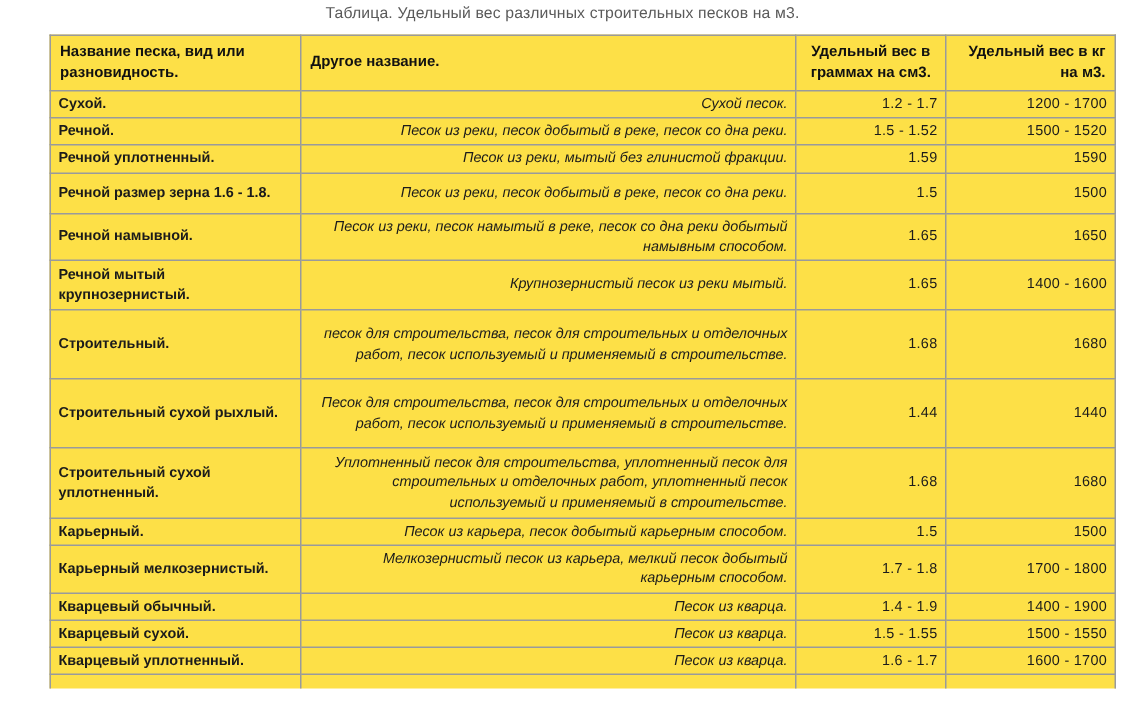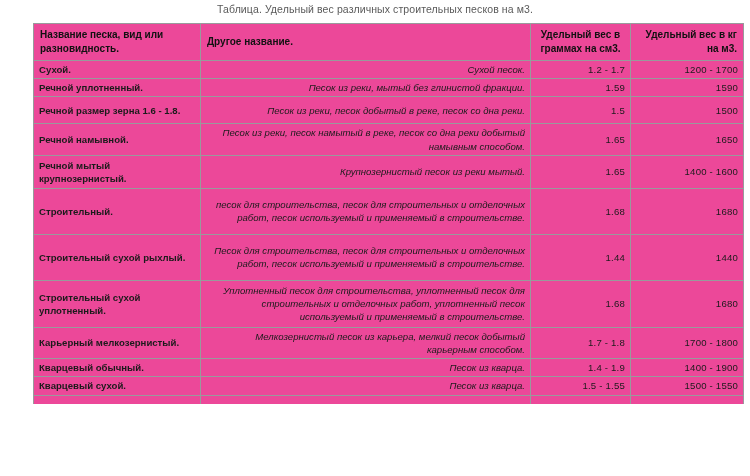--- a/index.html
+++ b/index.html
@@ -37,21 +37,21 @@
   .table-wrap {
     position: absolute;
     left: 33px;
     top: 23px;
     width: 710px;
   }
   table.sand {
     border-collapse: collapse;
     width: 710px;
     table-layout: fixed;
-    background: #ec4899;
+    background: #fde047;
   }
   table.sand col.c1 { width: 167px; }
   table.sand col.c2 { width: 330px; }
   table.sand col.c3 { width: 100px; }
   table.sand col.c4 { width: 113px; }
 
   table.sand th,
   table.sand td {
     border: 1px solid #999a9c;
     padding: 2px 5px;
@@ -117,20 +117,26 @@
           <th class="h-kgm">Удельный вес в кг на м3.</th>
         </tr>
       </thead>
       <tbody id="tbody">
           <tr style="height: 13px;">
             <td class="c-name">Сухой.</td>
             <td class="c-alt">Сухой песок.</td>
             <td class="c-num">1.2 - 1.7</td>
             <td class="c-num">1200 - 1700</td>
           </tr>
+          <tr style="height: 15px;">
+            <td class="c-name">Речной.</td>
+            <td class="c-alt">Песок из реки, песок добытый в реке, песок со дна реки.</td>
+            <td class="c-num">1.5 - 1.52</td>
+            <td class="c-num">1500 - 1520</td>
+          </tr>
           <tr style="height: 16px;">
             <td class="c-name">Речной уплотненный.</td>
             <td class="c-alt">Песок из реки, мытый без глинистой фракции.</td>
             <td class="c-num">1.59</td>
             <td class="c-num">1590</td>
           </tr>
           <tr style="height: 27px;">
             <td class="c-name">Речной размер зерна 1.6 - 1.8.</td>
             <td class="c-alt">Песок из реки, песок добытый в реке, песок со дна реки.</td>
             <td class="c-num">1.5</td>
@@ -159,38 +165,50 @@
             <td class="c-alt">Песок для строительства, песок для строительных и отделочных работ, песок используемый и применяемый в строительстве.</td>
             <td class="c-num">1.44</td>
             <td class="c-num">1440</td>
           </tr>
           <tr style="height: 47px;">
             <td class="c-name">Строительный сухой уплотненный.</td>
             <td class="c-alt">Уплотненный песок для строительства, уплотненный песок для строительных и отделочных работ, уплотненный песок используемый и применяемый в строительстве.</td>
             <td class="c-num">1.68</td>
             <td class="c-num">1680</td>
           </tr>
+          <tr style="height: 15px;">
+            <td class="c-name">Карьерный.</td>
+            <td class="c-alt">Песок из карьера, песок добытый карьерным способом.</td>
+            <td class="c-num">1.5</td>
+            <td class="c-num">1500</td>
+          </tr>
           <tr style="height: 30px;">
             <td class="c-name">Карьерный мелкозернистый.</td>
             <td class="c-alt">Мелкозернистый песок из карьера, мелкий песок добытый карьерным способом.</td>
             <td class="c-num">1.7 - 1.8</td>
             <td class="c-num">1700 - 1800</td>
           </tr>
           <tr style="height: 14px;">
             <td class="c-name">Кварцевый обычный.</td>
             <td class="c-alt">Песок из кварца.</td>
             <td class="c-num">1.4 - 1.9</td>
             <td class="c-num">1400 - 1900</td>
           </tr>
           <tr style="height: 14px;">
             <td class="c-name">Кварцевый сухой.</td>
             <td class="c-alt">Песок из кварца.</td>
             <td class="c-num">1.5 - 1.55</td>
             <td class="c-num">1500 - 1550</td>
           </tr>
+          <tr style="height: 14px;">
+            <td class="c-name">Кварцевый уплотненный.</td>
+            <td class="c-alt">Песок из кварца.</td>
+            <td class="c-num">1.6 - 1.7</td>
+            <td class="c-num">1600 - 1700</td>
+          </tr>
           <tr class="cutoff" style="height: 9px;">
             <td class="c-name"></td>
             <td class="c-alt"></td>
             <td class="c-num"></td>
             <td class="c-num"></td>
           </tr>
         </tbody>
     </table>
   </div>
 

